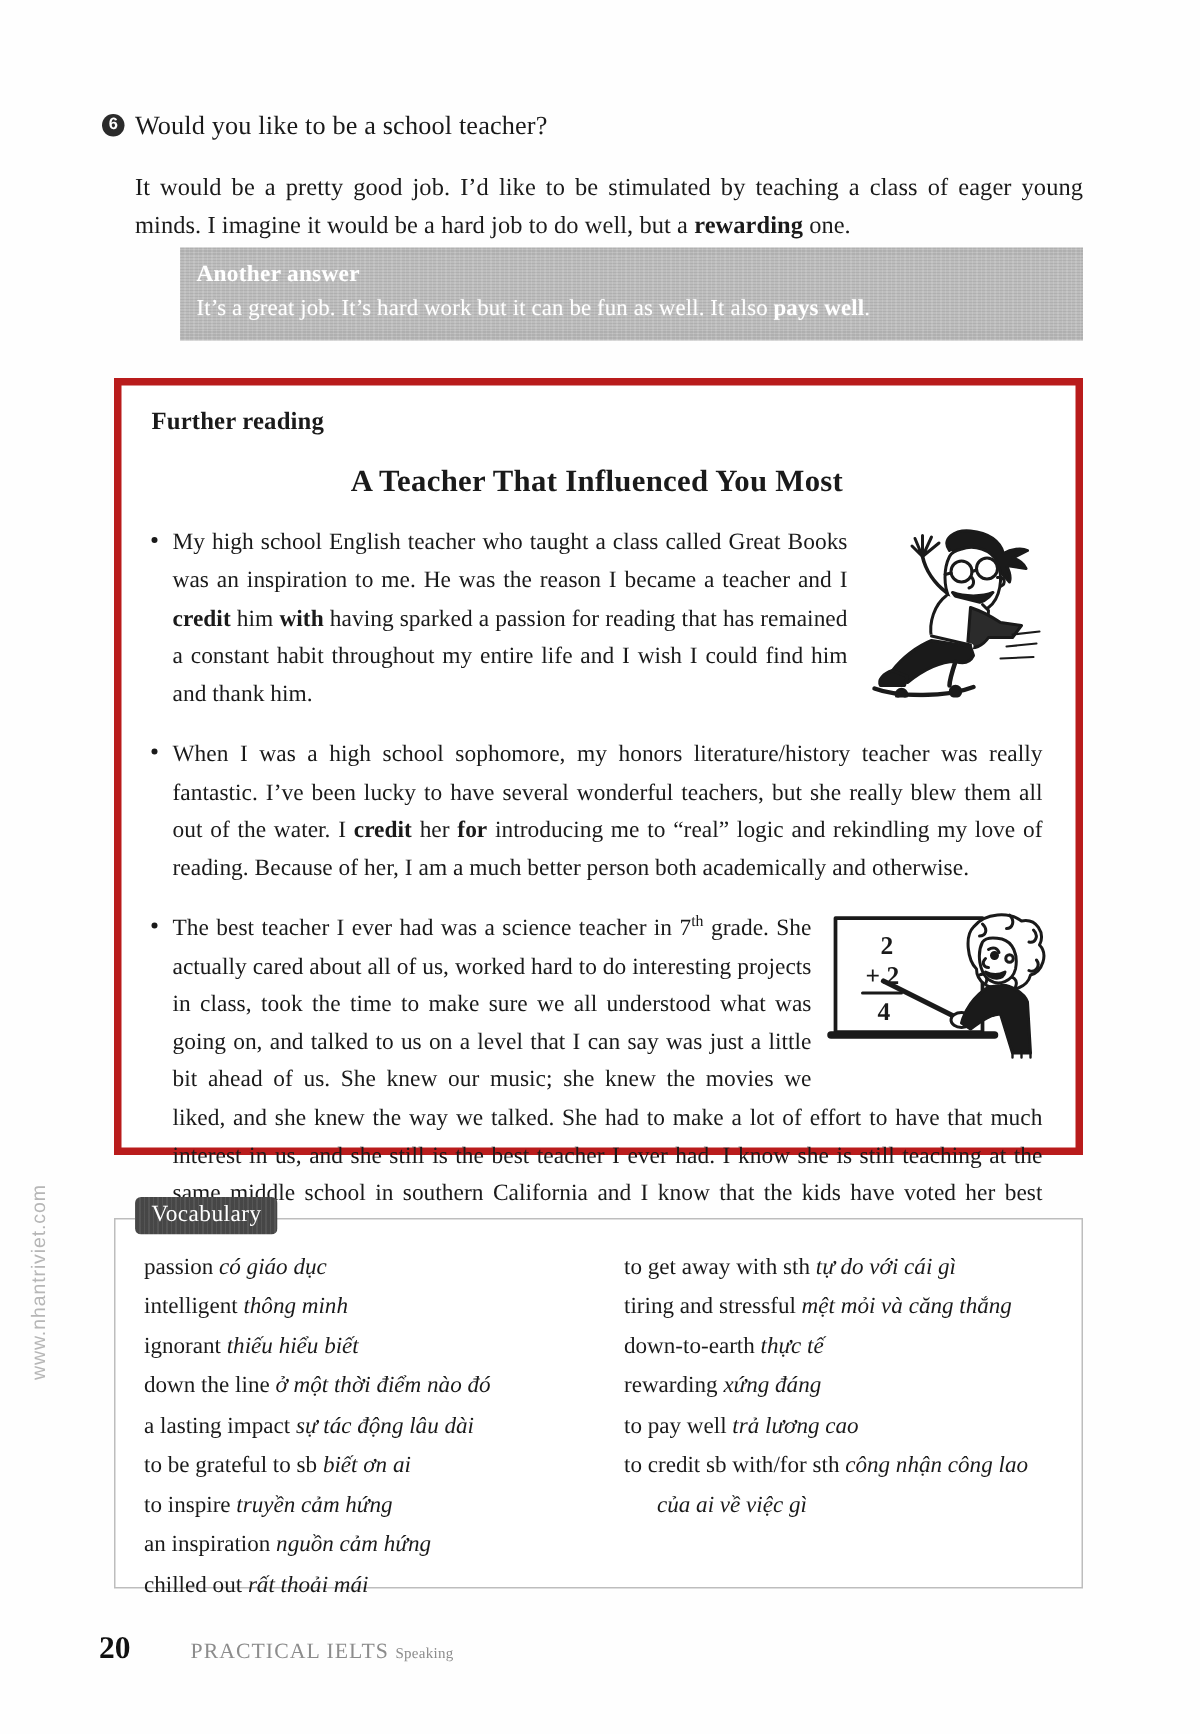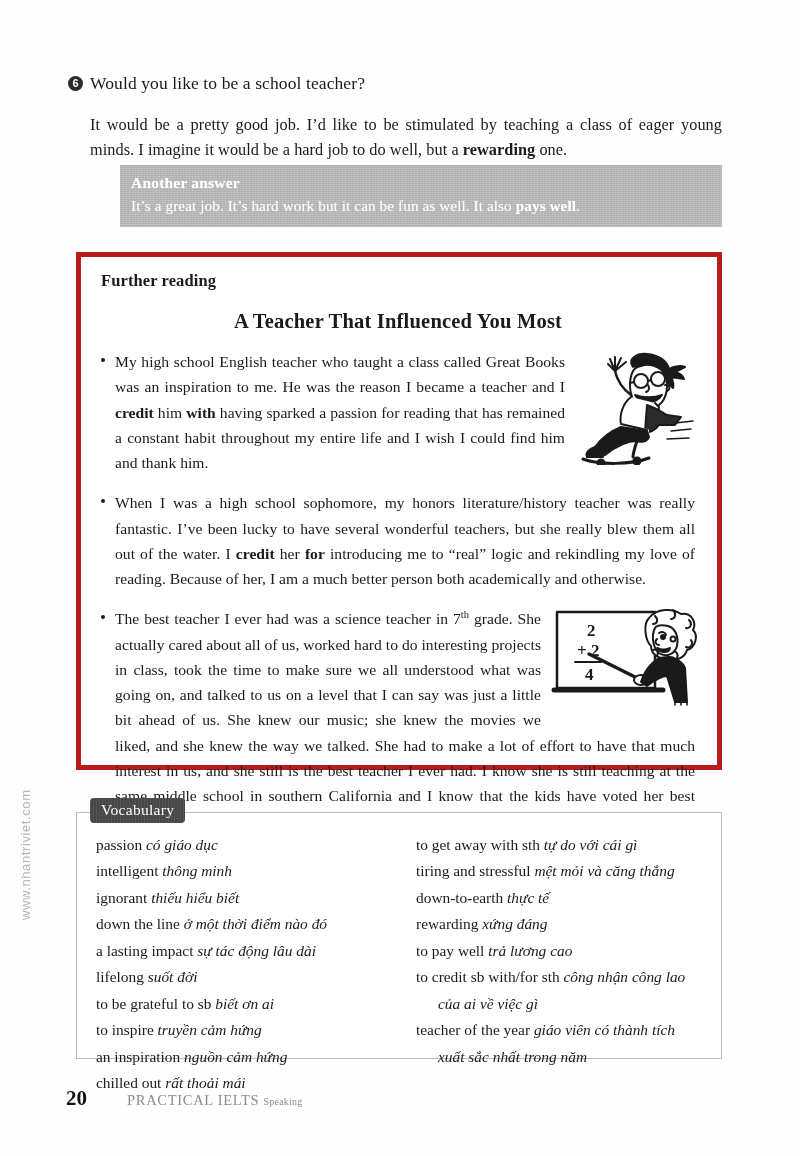--- a/index.html
+++ b/index.html
@@ -379,35 +379,33 @@
   <div class="vocab-box"></div>
   <div class="vocab-badge">Vocabulary</div>
 
   <div class="vocab-cols">
     <div class="vcol">
       <div class="ventry"><span class="en">passion </span><span class="vi">có giáo dục</span></div>
       <div class="ventry"><span class="en">intelligent </span><span class="vi">thông minh</span></div>
       <div class="ventry"><span class="en">ignorant </span><span class="vi">thiếu hiểu biết</span></div>
       <div class="ventry"><span class="en">down the line </span><span class="vi">ở một thời điểm nào đó</span></div>
       <div class="ventry"><span class="en">a lasting impact </span><span class="vi">sự tác động lâu dài</span></div>
-      <div class="ventry"><span class="en">lifelong </span><span class="vi">suốt đời</span></div>
       <div class="ventry"><span class="en">to be grateful to sb </span><span class="vi">biết ơn ai</span></div>
       <div class="ventry"><span class="en">to inspire </span><span class="vi">truyền cảm hứng</span></div>
       <div class="ventry"><span class="en">an inspiration </span><span class="vi">nguồn cảm hứng</span></div>
       <div class="ventry"><span class="en">chilled out </span><span class="vi">rất thoải mái</span></div>
     </div>
 
     <div class="vcol">
       <div class="ventry"><span class="en">to get away with sth </span><span class="vi">tự do với cái gì</span></div>
       <div class="ventry"><span class="en">tiring and stressful </span><span class="vi">mệt mỏi và căng thắng</span></div>
       <div class="ventry"><span class="en">down-to-earth </span><span class="vi">thực tế</span></div>
       <div class="ventry"><span class="en">rewarding </span><span class="vi">xứng đáng</span></div>
       <div class="ventry"><span class="en">to pay well </span><span class="vi">trả lương cao</span></div>
       <div class="ventry"><span class="en">to credit sb with/for sth </span><span class="vi">công nhận công lao</span><span class="cont">của ai về việc gì</span></div>
-      <div class="ventry"><span class="en">teacher of the year </span><span class="vi">giáo viên có thành tích</span><span class="cont">xuất sắc nhất trong năm</span></div>
     </div>
   </div>
 
   <div class="footer">
     <span class="pg-num">20</span>
     <span class="pg-label"><span>PRACTICAL IELTS </span><span class="small">Speaking</span></span>
   </div>
 
   <div class="watermark">www.nhantriviet.com</div>
 

